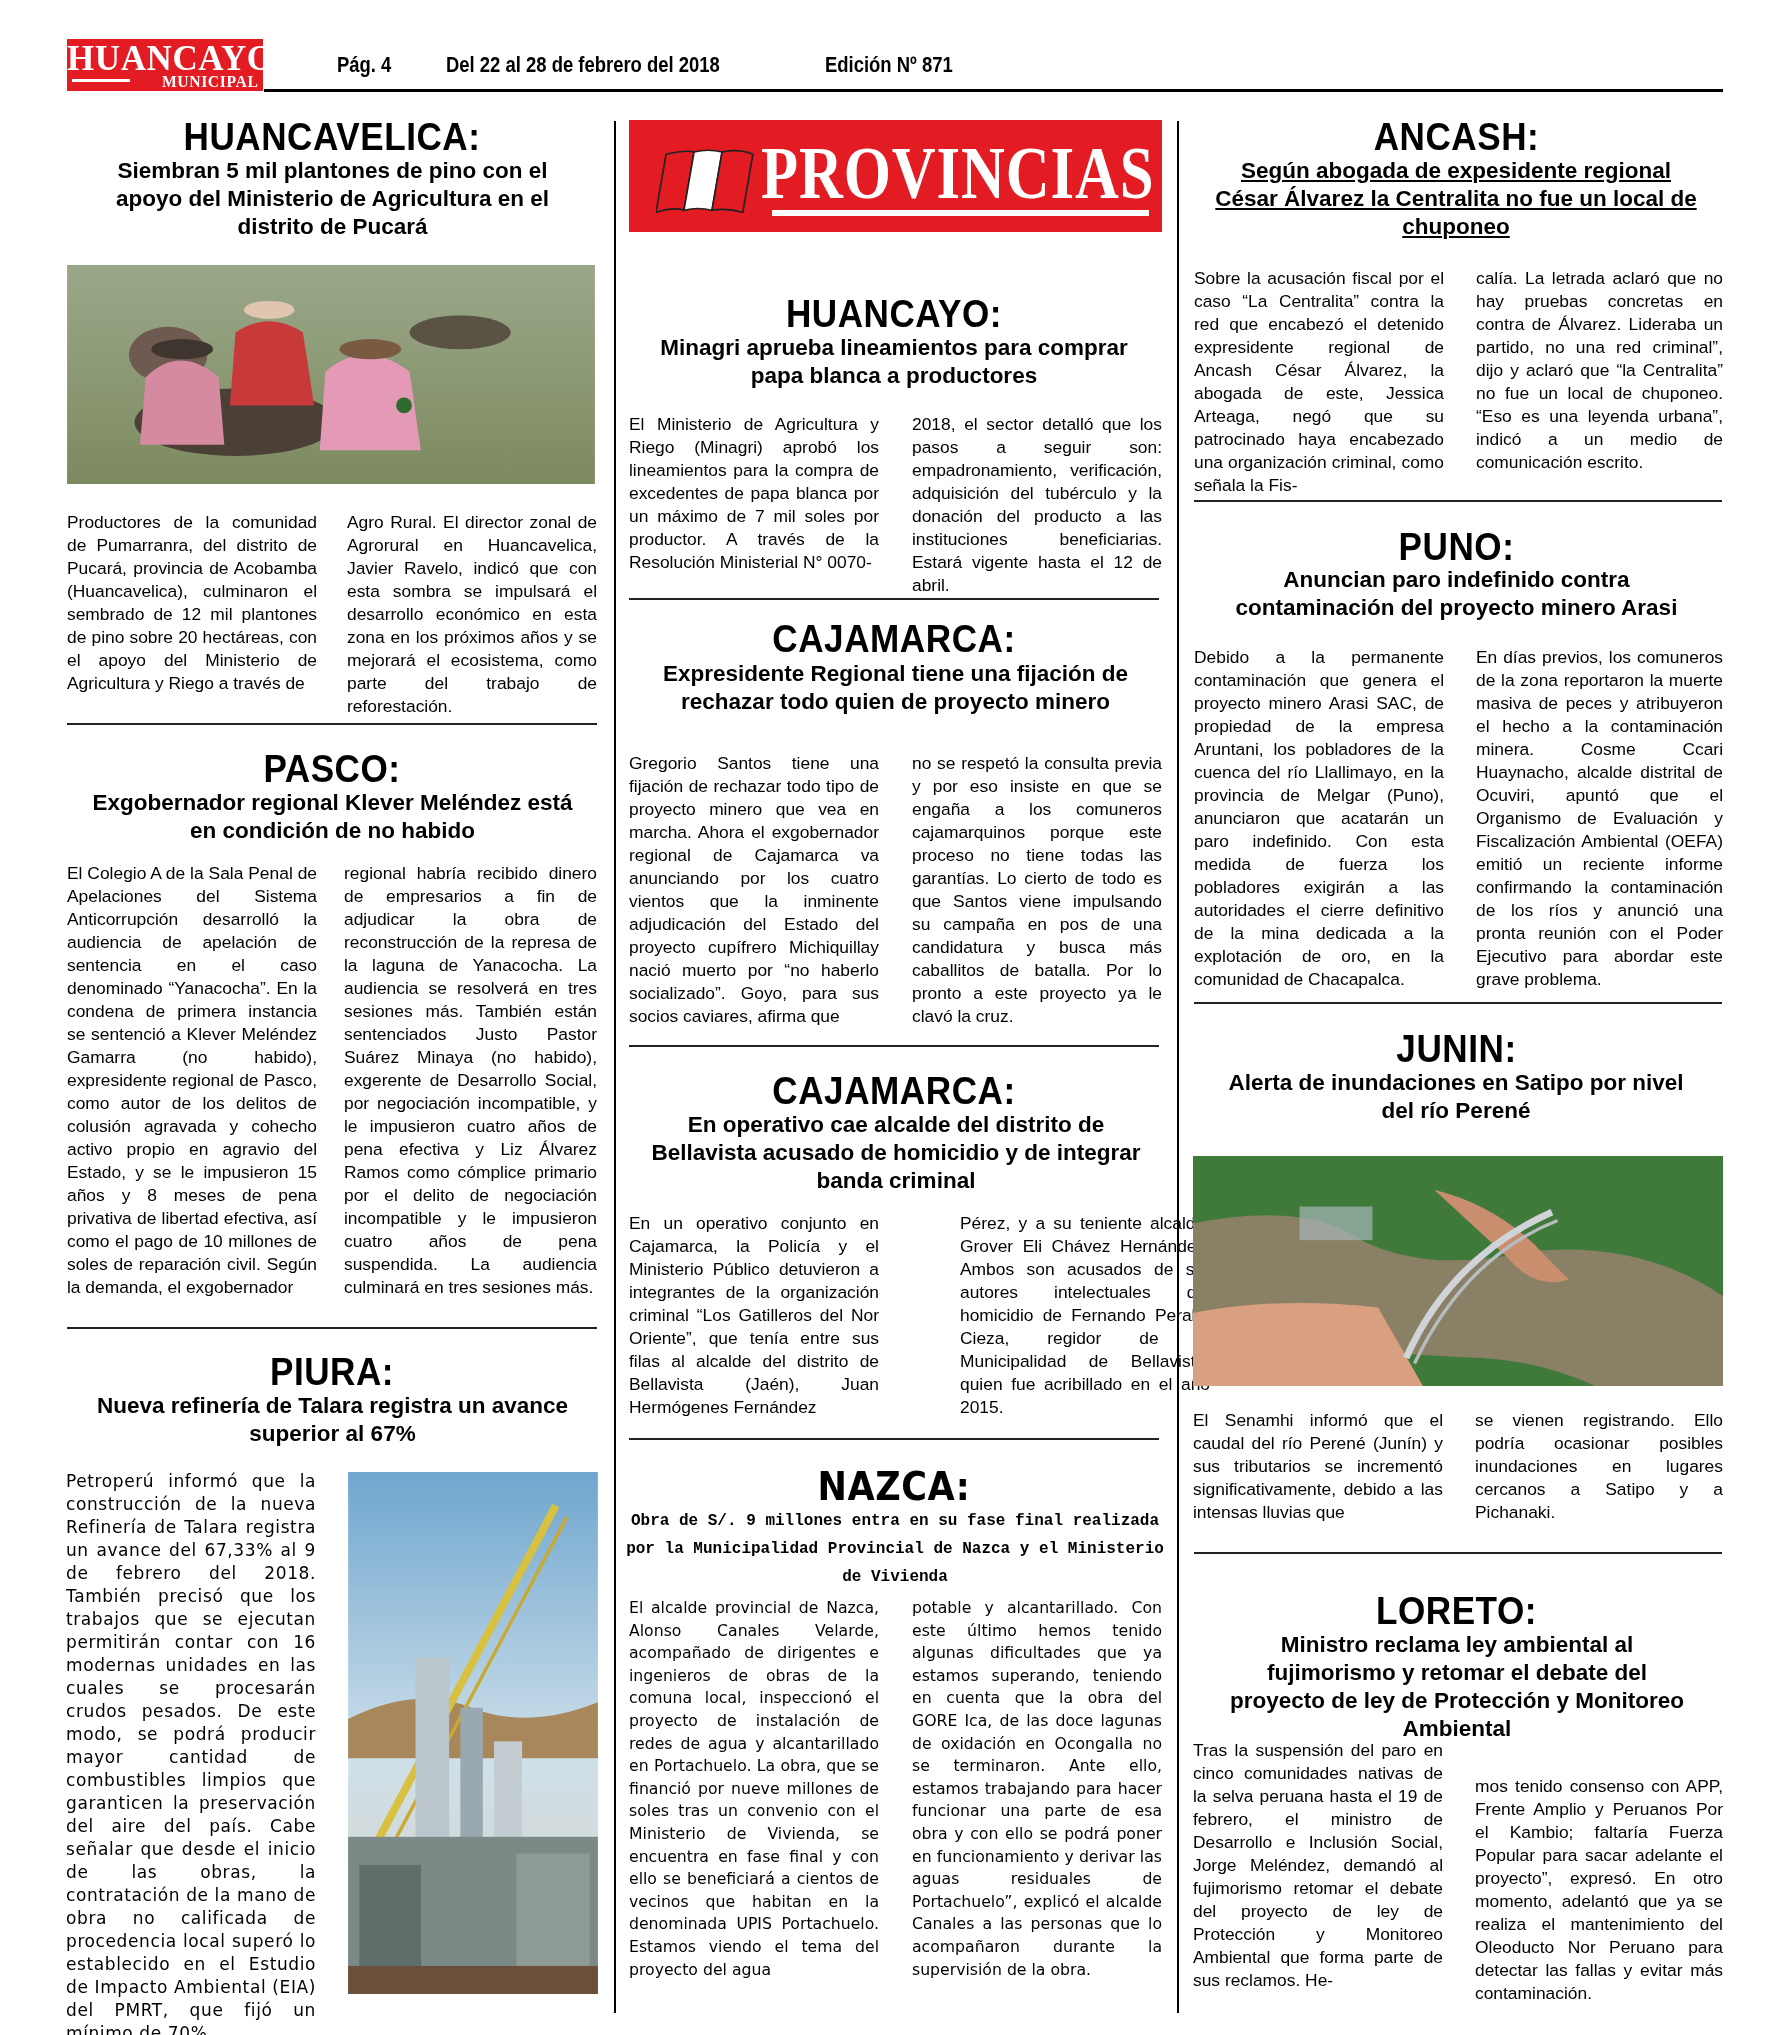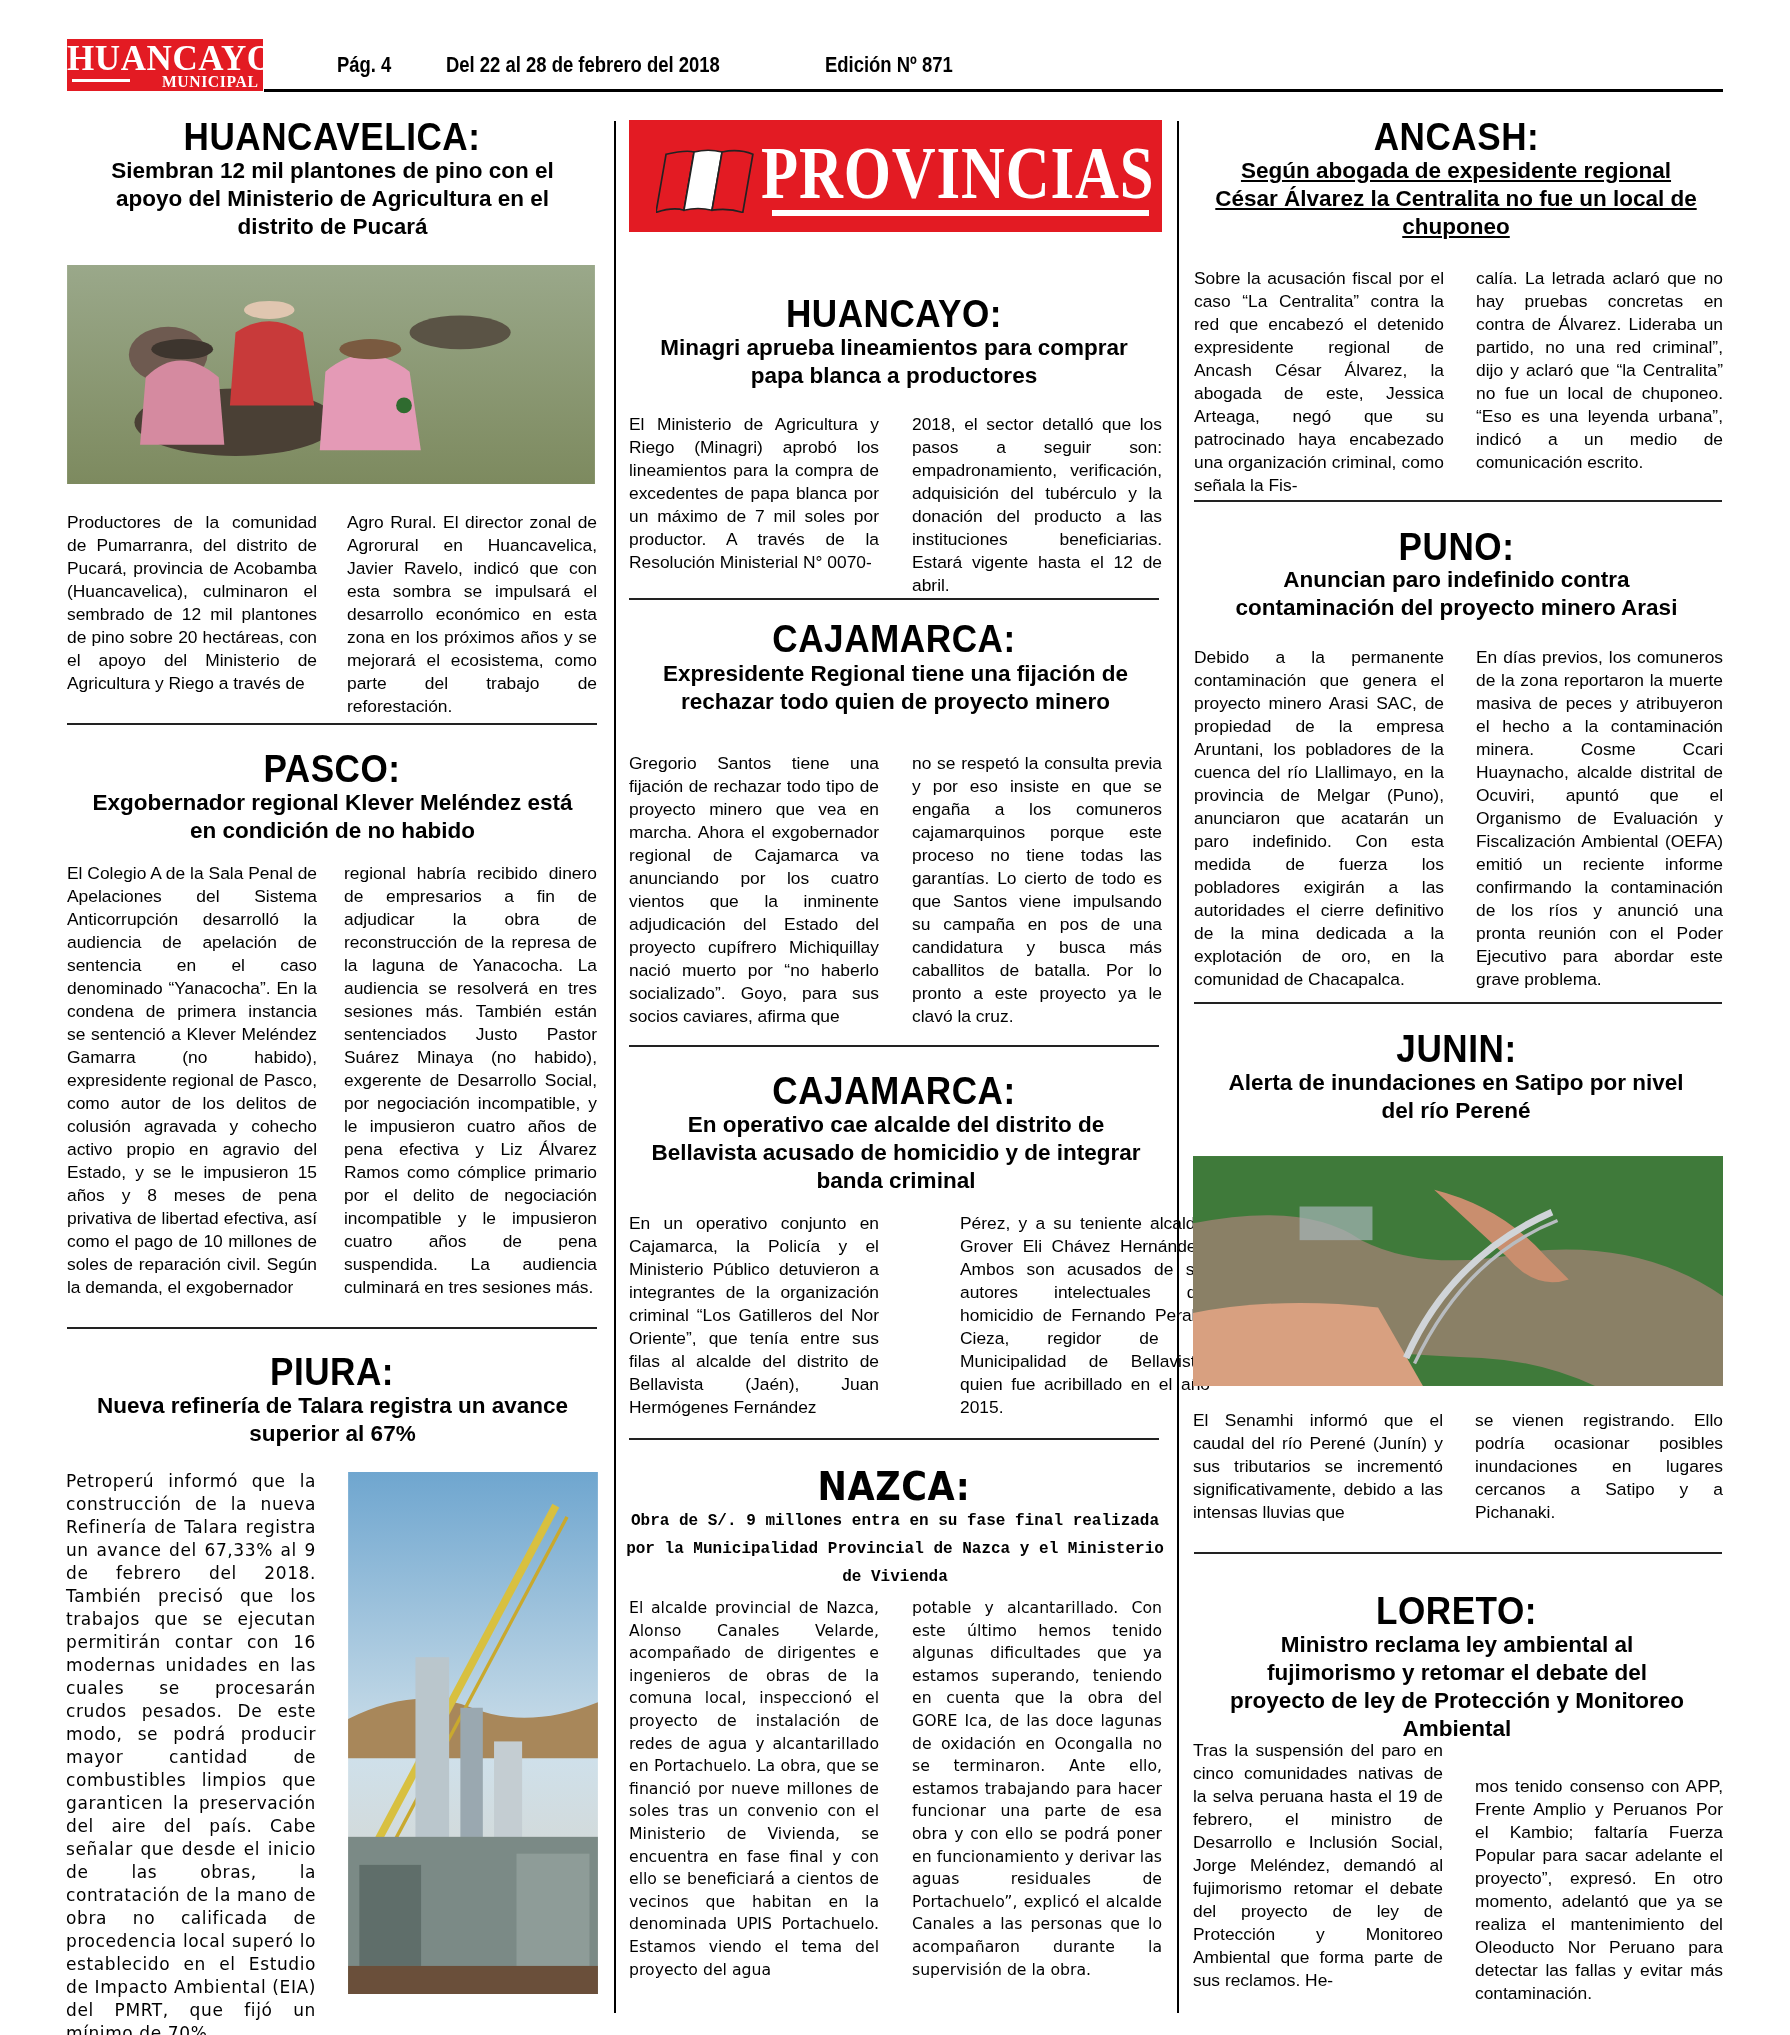--- a/index.html
+++ b/index.html
@@ -33,21 +33,21 @@
 </div>
 <div class="abs hdr-text" style="left:337px;">Pág. 4</div>
 <div class="abs hdr-text" style="left:446px;">Del 22 al 28 de febrero del 2018</div>
 <div class="abs hdr-text" style="left:825px;">Edición Nº 871</div>
 <div class="abs hdr-rule"></div>
 
 <div class="abs vrule" style="left:614px; top:121px; height:1892px;"></div>
 <div class="abs vrule" style="left:1177px; top:121px; height:1892px;"></div>
 
 <div class="abs kicker" style="left:67px; top:115px; width:530px;">HUANCAVELICA:</div>
-<div class="abs headline" style="left:84px; top:157px; width:497px;">Siembran 12 mil plantones de pino con el apoyo del Ministerio de Agricultura en el distrito de Pucará</div>
+<div class="abs headline" style="left:84px; top:157px; width:497px;">Siembran 5 mil plantones de pino con el apoyo del Ministerio de Agricultura en el distrito de Pucará</div>
 <div class="abs photo" style="left:67px; top:265px; width:528px; height:219px;">
   <svg width="528" height="219" viewBox="0 0 940 390">
     <defs>
       <linearGradient id="g1" x1="0" y1="0" x2="0" y2="1">
           <stop offset="0" stop-color="#9aa88a"></stop>
           <stop offset="1" stop-color="#7d8a5f"></stop>
         </linearGradient>
     </defs>
     <rect width="940" height="390" fill="url(#g1)"></rect>
     <ellipse cx="300" cy="280" rx="180" ry="60" fill="#4a4035"></ellipse>

